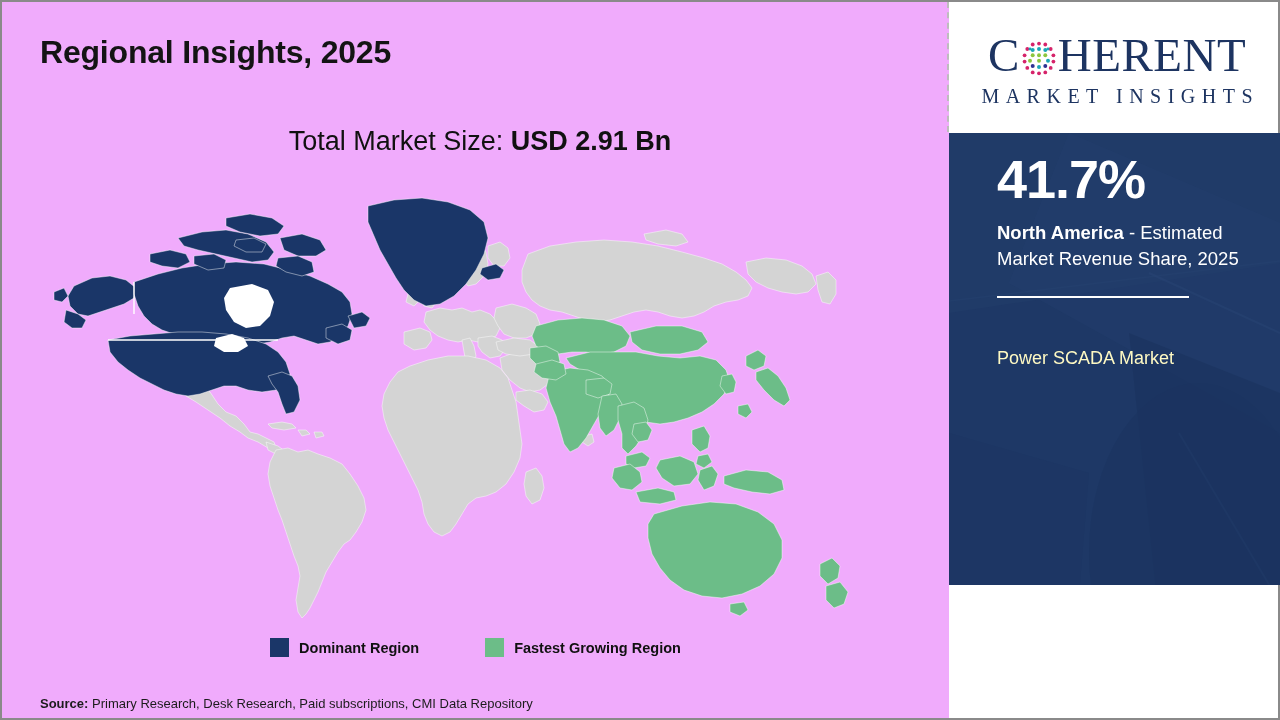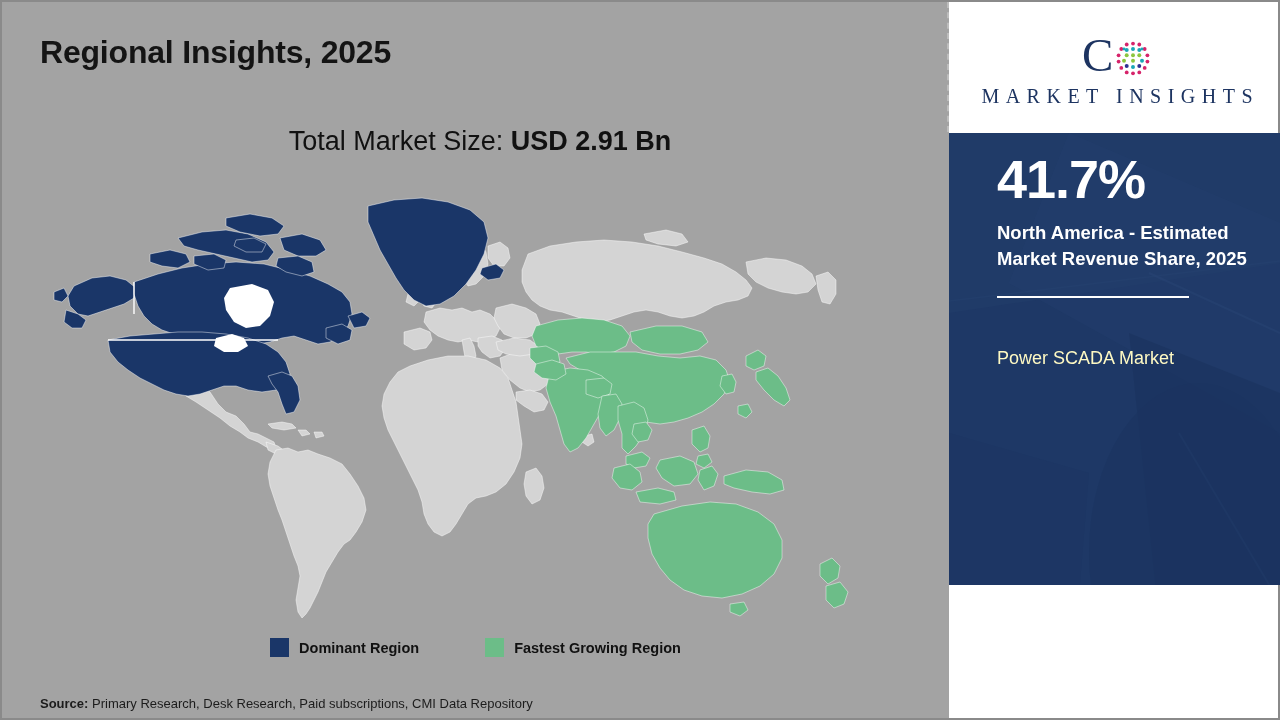--- a/index.html
+++ b/index.html
@@ -15,21 +15,21 @@
     width: 1280px; height: 720px;
     background: #ffffff;
     border: 2px solid #8a8a8a;
   }
 
   
   #left-pane {
     position: absolute;
     left: 0; top: 0;
     width: 947px; height: 716px;
-    background: #a3a3a3;
+    background: #f0abfc;
   }
   #page-title {
     position: absolute;
     left: 38px; top: 32px;
     font-size: 32px;
     font-weight: bold;
     color: #141414;
     letter-spacing: -0.2px;
   }
   #market-size-line {
@@ -158,21 +158,21 @@
     letter-spacing: -1px;
   }
   #stat-desc {
     margin-top: 12px;
     font-size: 18.5px;
     color: #ffffff;
     line-height: 1.42;
     max-width: 262px;
   }
   #stat-region { font-weight: bold; }
-  #stat-desc-rest { font-weight: bold; }
+  #stat-desc-rest { font-weight: normal; }
   #panel-rule {
     margin-top: 24px;
     width: 192px; height: 2px;
     background: #ffffff;
   }
   #market-name {
     margin-top: 48px;
     font-size: 18px;
     font-weight: normal;
     color: #fef9c3;
@@ -381,20 +381,21 @@
           <circle cx="10" cy="23" r="2.2" fill="#8cc63f"></circle>
           <circle cx="30" cy="23" r="2.2" fill="#1aa6b7"></circle>
           <circle cx="20" cy="23" r="2.2" fill="#8cc63f"></circle>
           <circle cx="27" cy="29" r="2.2" fill="#2e3192"></circle>
           <circle cx="13" cy="29" r="2.2" fill="#2e3192"></circle>
           <circle cx="20" cy="30" r="2.2" fill="#1aa6b7"></circle>
           <circle cx="10" cy="10" r="1.6" fill="#1aa6b7"></circle>
           <circle cx="30" cy="10" r="1.6" fill="#1aa6b7"></circle>
         </g>
       </svg>
+      <span id="logo-rest">HERENT</span>
     </div>
     <div id="logo-tagline">MARKET INSIGHTS</div>
   </div>
 
   <div id="stat-panel">
     <svg id="panel-texture" viewBox="0 0 331 585" preserveAspectRatio="none" xmlns="http://www.w3.org/2000/svg">
       <rect x="0" y="0" width="331" height="585" fill="#1e3866"></rect>
       <path d="M0 0 L331 0 L331 130 L0 180 Z" fill="#27436f" opacity="0.55"></path>
       <path d="M120 0 L331 90 L331 300 L60 150 Z" fill="#2a4877" opacity="0.35"></path>
       <path d="M180 200 L331 260 L331 585 L220 585 Z" fill="#162b52" opacity="0.45"></path>

